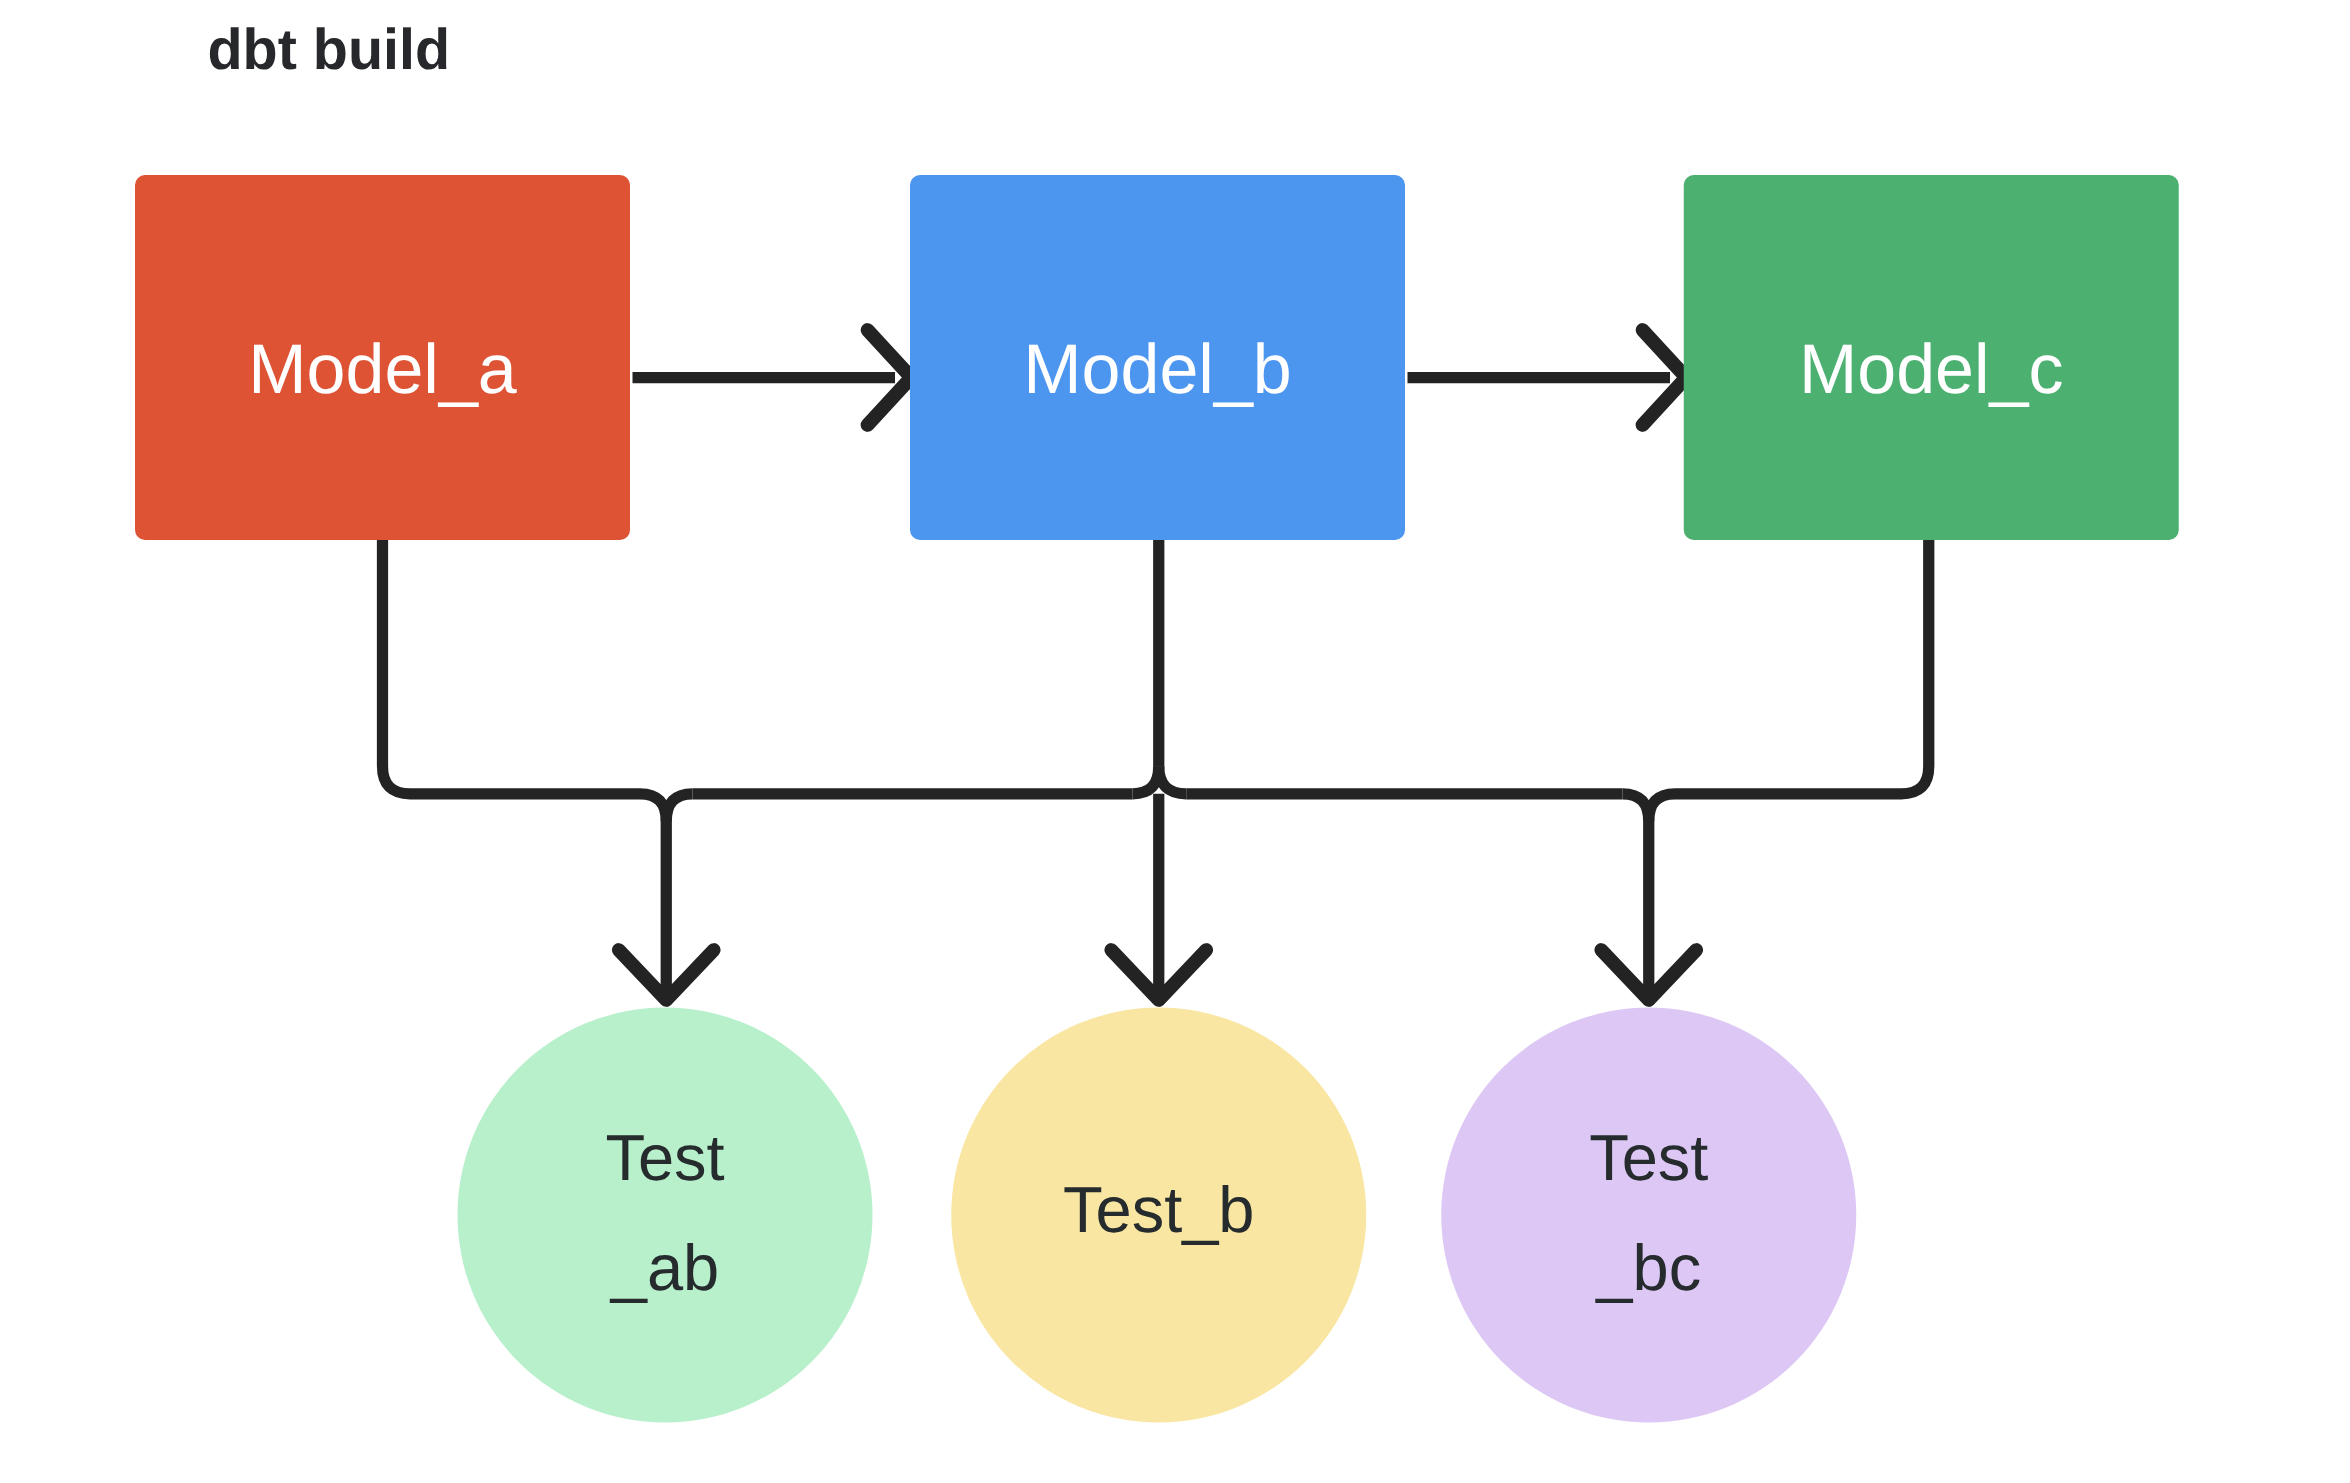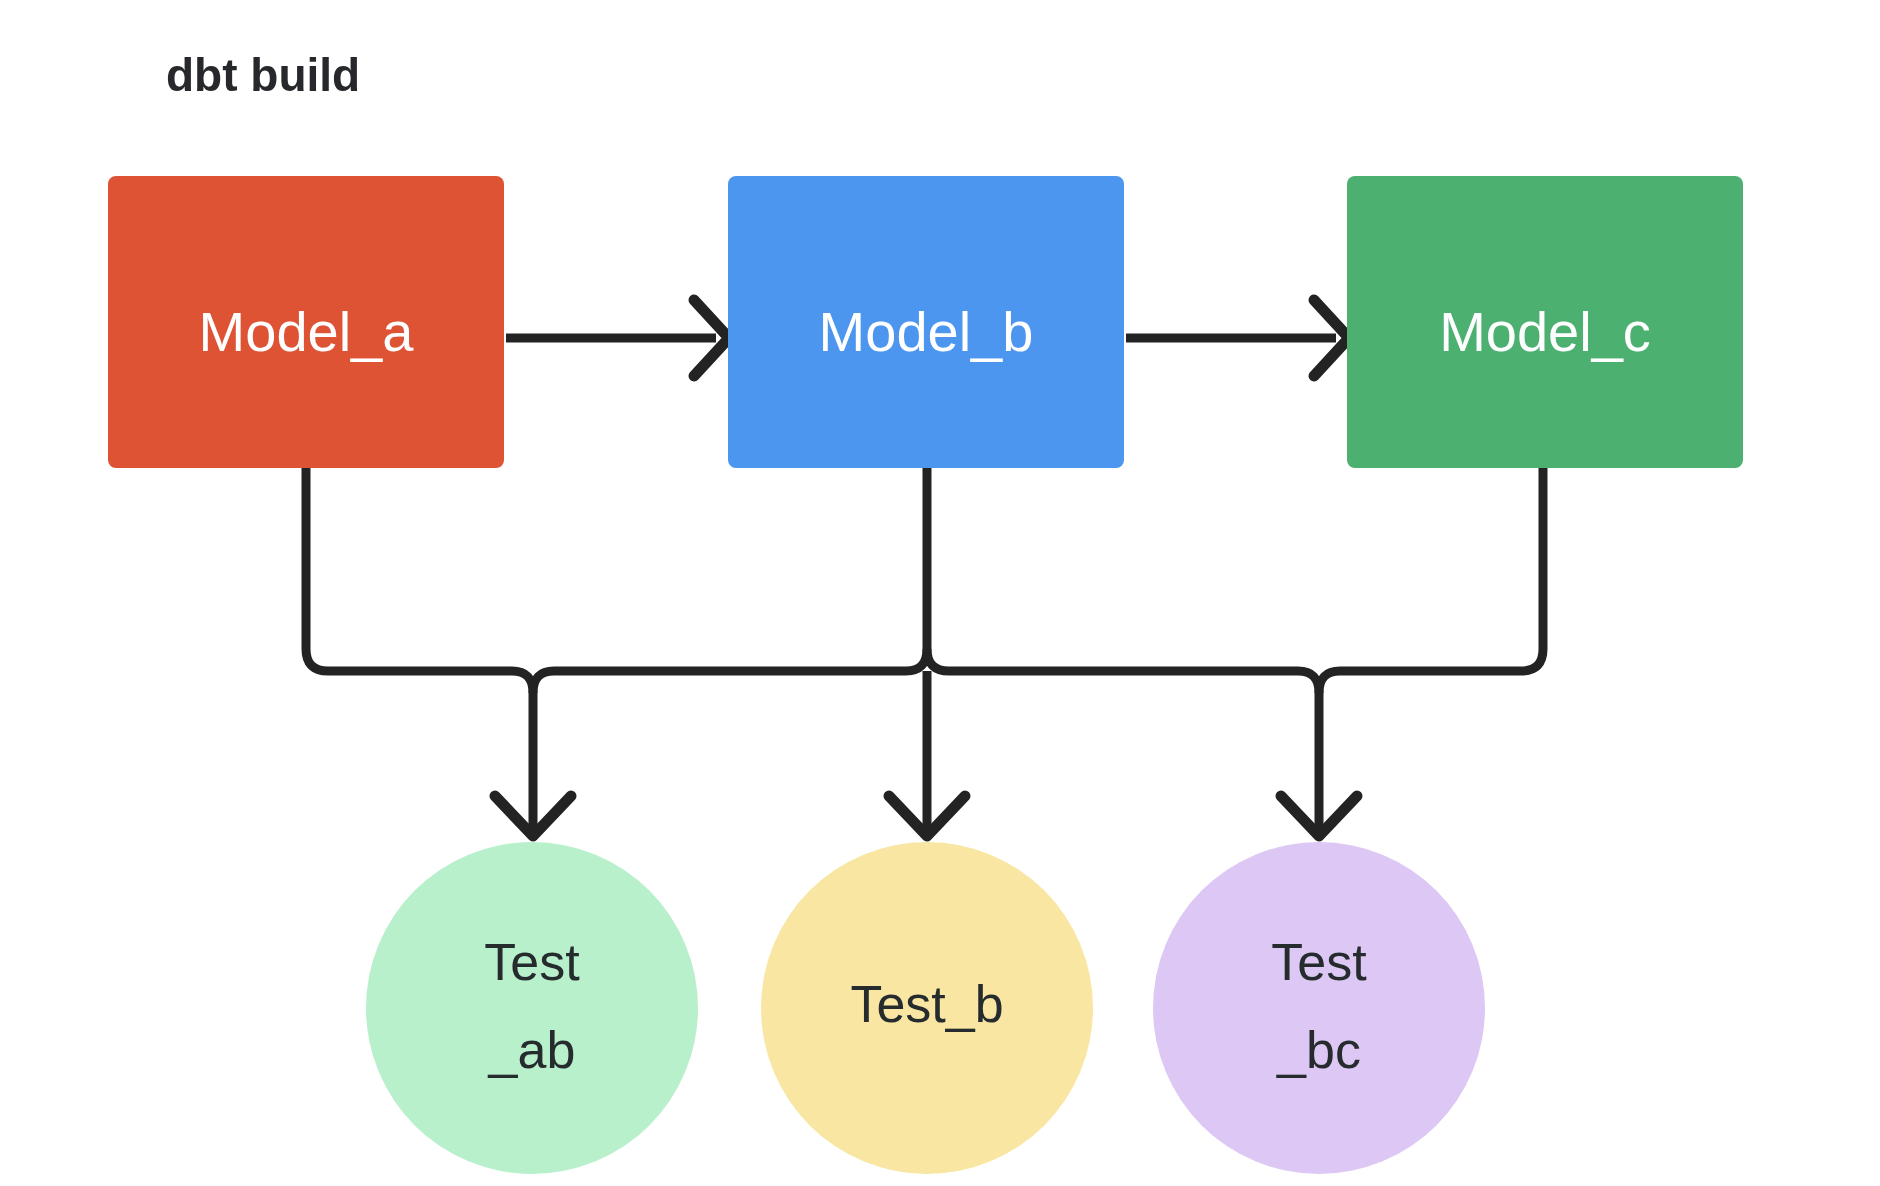--- a/index.html
+++ b/index.html
@@ -11,21 +11,20 @@
     width: 1880px;
     height: 1186px;
     font-family: "Liberation Sans", sans-serif;
     overflow: hidden;
   }
   #stage {
     position: relative;
     width: 1880px;
     height: 996px;
     background: #ffffff;
-    margin-top: 36px;
   }
   #diagram-svg {
     position: absolute;
     top: 0;
     left: 0;
     width: 1880px;
     height: 1186px;
     display: block;
   }
   .diagram-title {

